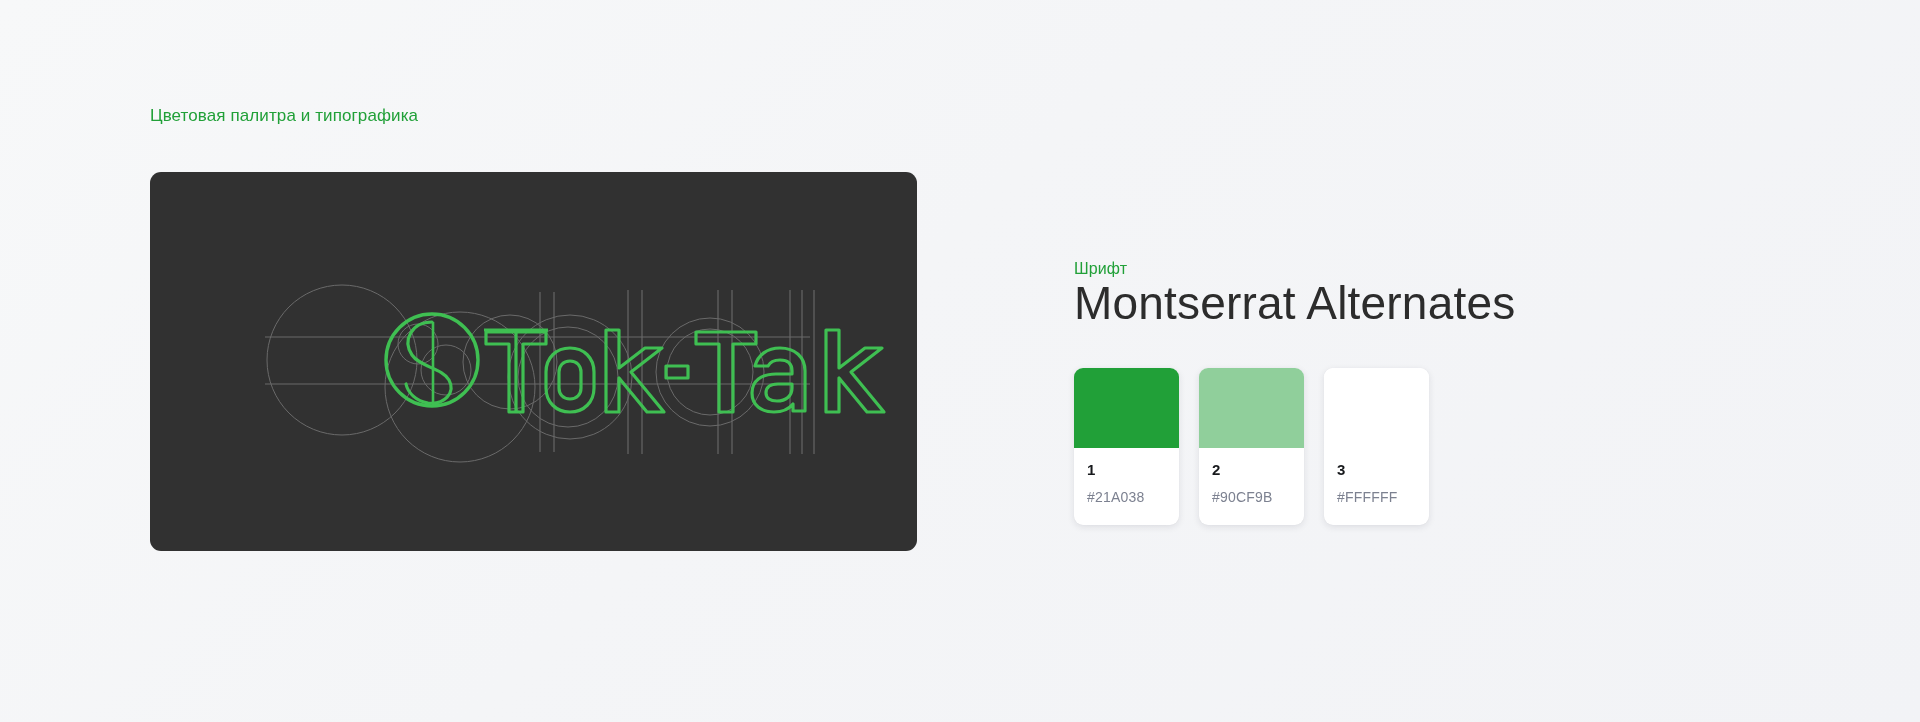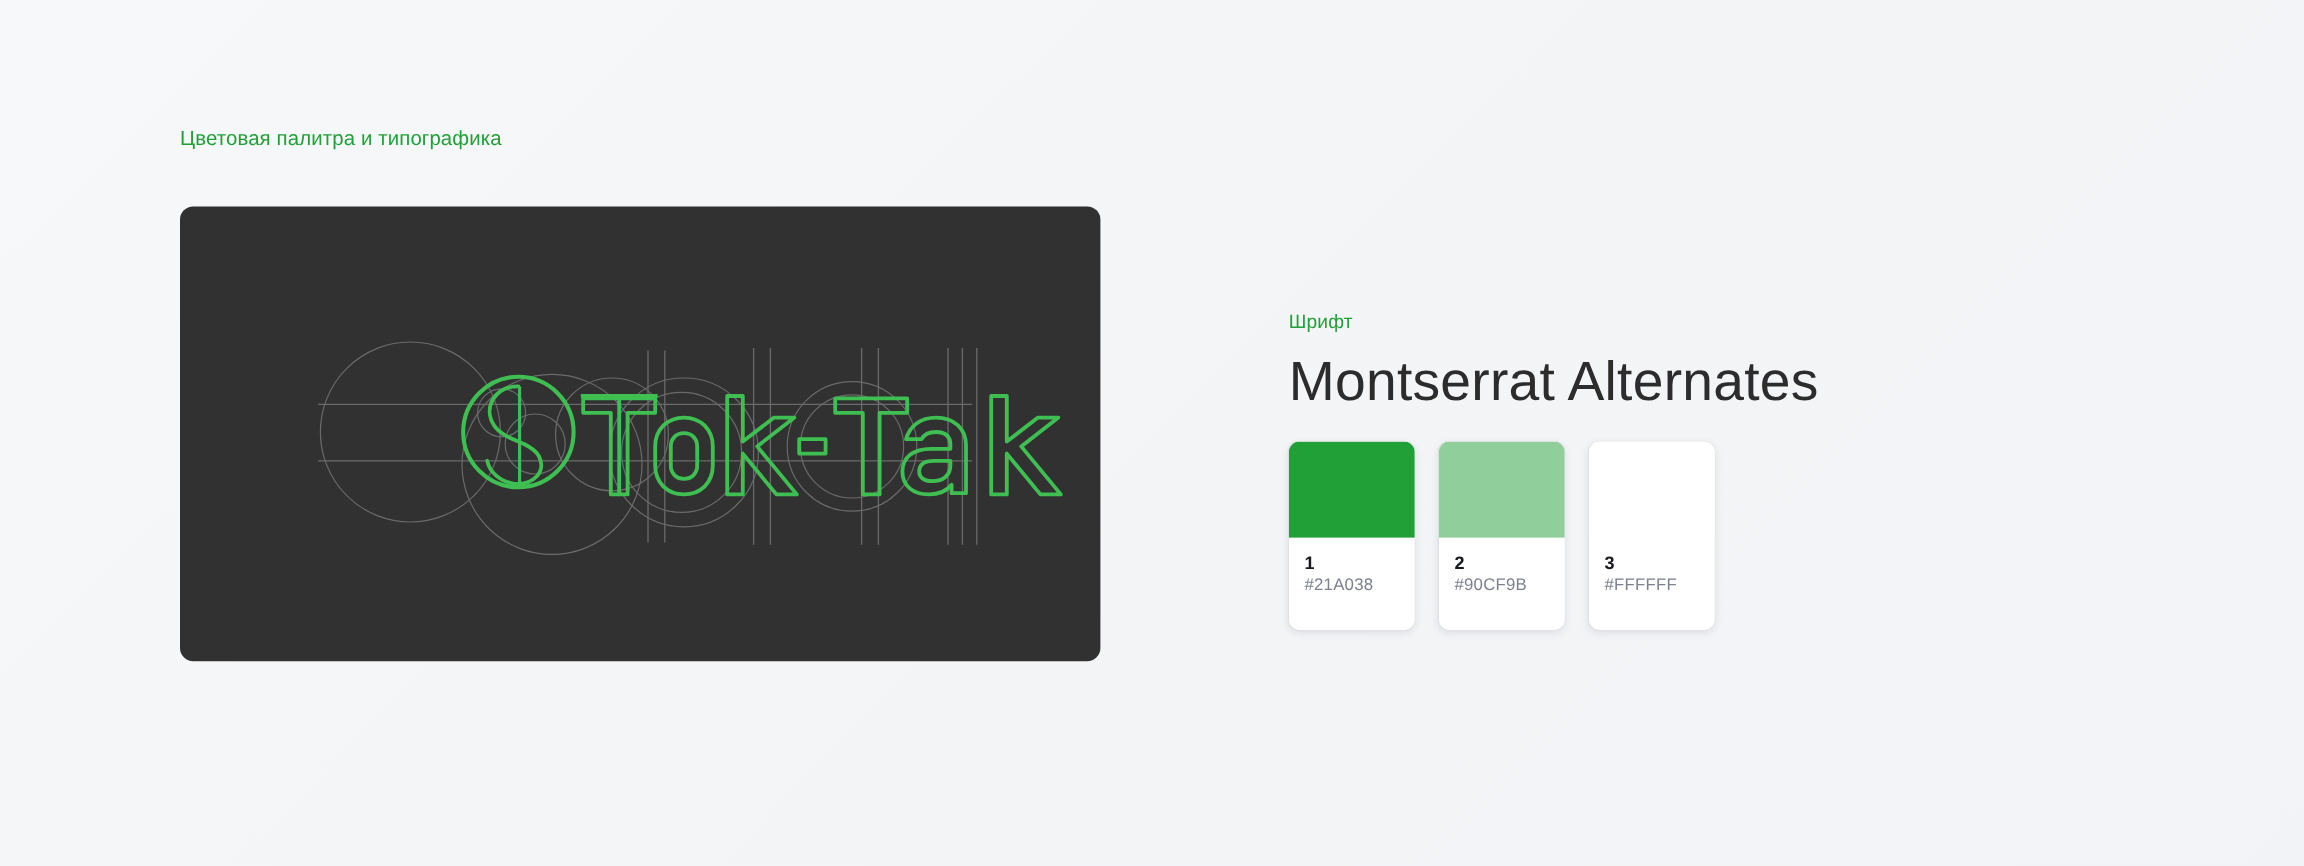--- a/index.html
+++ b/index.html
@@ -61,21 +61,20 @@
 
   .font-label {
     font-size: 16px;
     font-weight: 400;
     color: #21A038;
     letter-spacing: 0.1px;
     margin-top: 28px;
   }
 
   .font-name {
-    margin-top: 14px;
     font-size: 46px;
     font-weight: 300;
     color: #2c2c2c;
     letter-spacing: 0.2px;
     line-height: 1.12;
     white-space: nowrap;
   }
 
   
   .swatches {
@@ -109,21 +108,21 @@
   }
 
   .swatch-index {
     font-size: 15px;
     font-weight: 700;
     color: #17191c;
     line-height: 1.1;
   }
 
   .swatch-hex {
-    margin-top: 0;
+    margin-top: 10px;
     font-size: 14px;
     font-weight: 400;
     color: #7c8190;
     letter-spacing: 0.2px;
   }
 </style>
 </head>
 <body>
 
 <div class="page">

